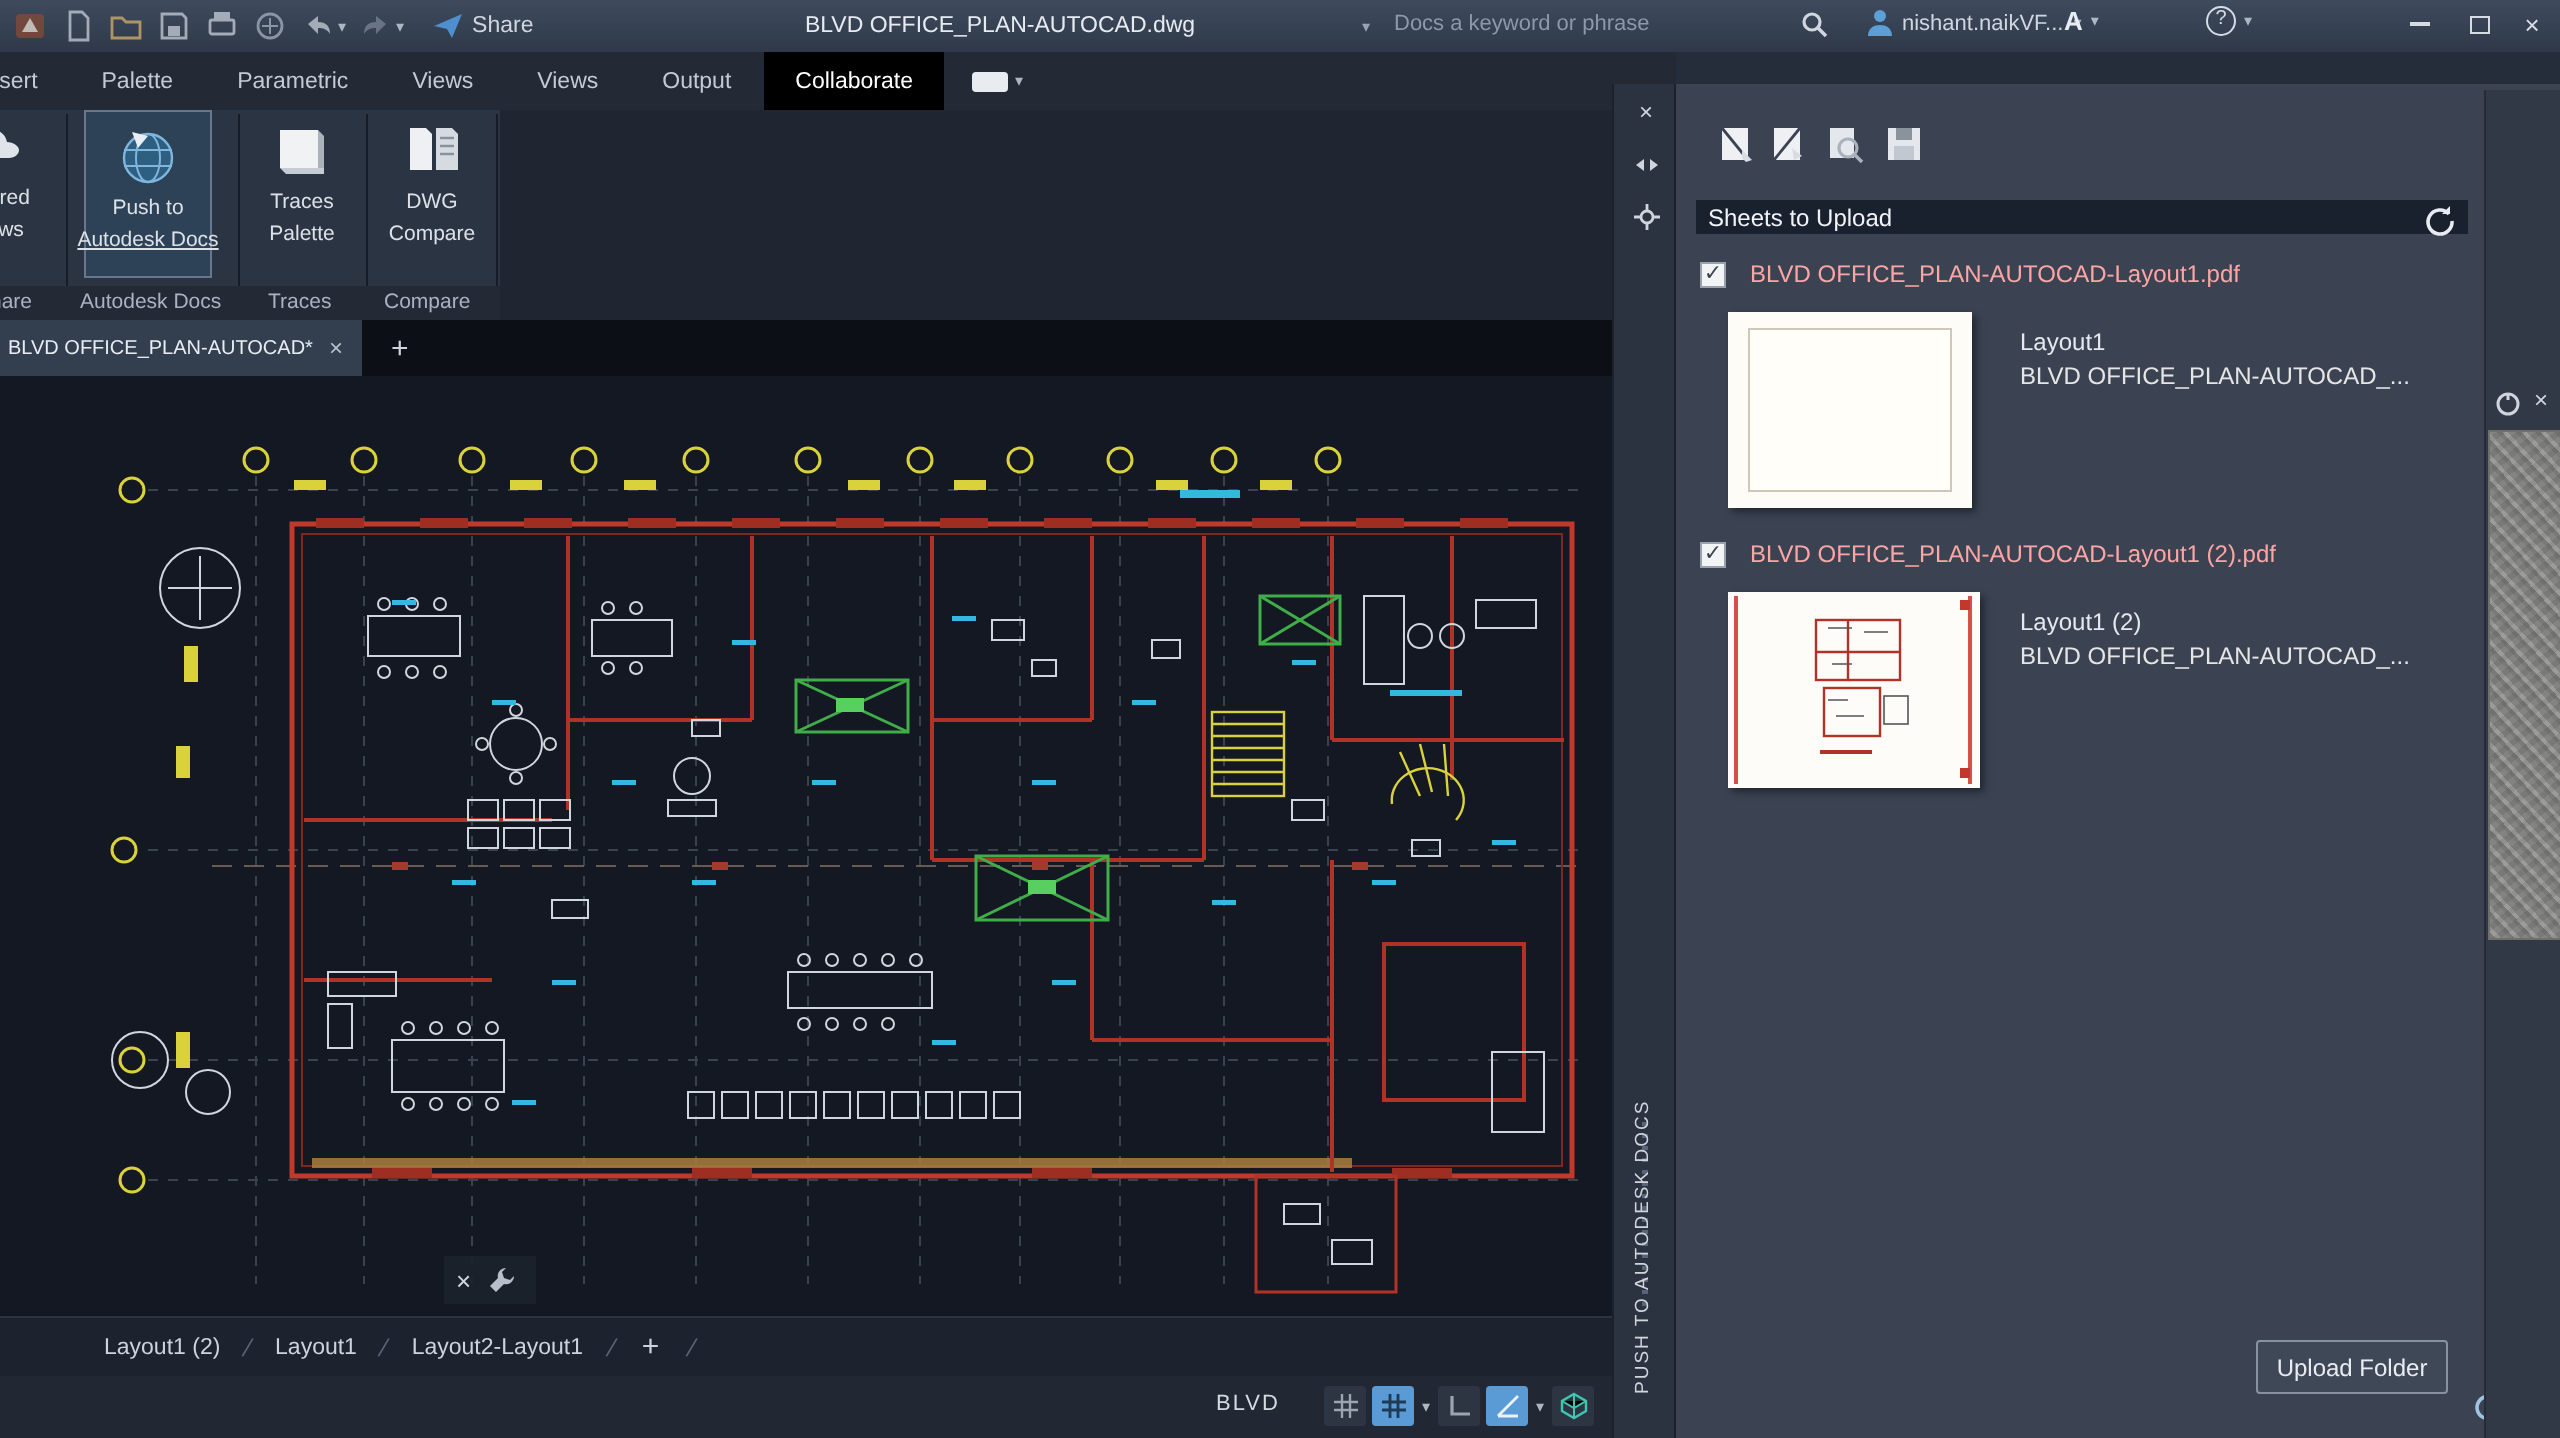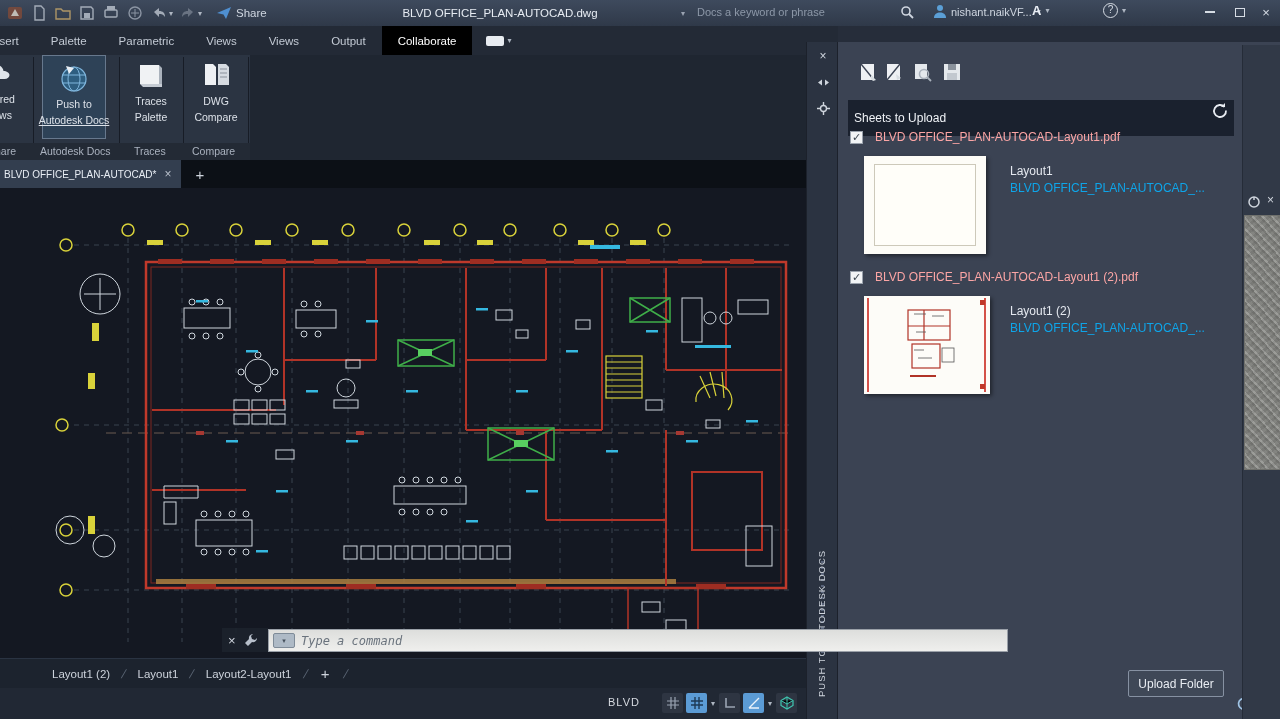--- a/index.html
+++ b/index.html
@@ -102,34 +102,34 @@
   #pstrip-grip{position:absolute;left:14px;top:515px;width:3px;height:100px;
     background:repeating-linear-gradient(#2b3341 0 4px,#59647a 4px 6px)}
   #pstrip-title{position:absolute;left:9px;top:460px;height:195px;
     writing-mode:vertical-rl;transform:rotate(180deg);
     font-size:9.5px;letter-spacing:1px;color:#cfd5dd;white-space:nowrap}
 
   
   #rightbg{left:838px;top:26px;width:442px;height:693px;background:#3b4353}
   #rightbg-top{position:absolute;left:0;top:0;width:442px;height:16px;background:#262d3a}
   .ptool{position:absolute;top:36px;width:22px;height:22px}
-  #sheets-header{position:absolute;left:10px;top:74px;width:386px;height:36px;background:#1a212e;
+  #sheets-header{position:absolute;left:10px;top:74px;width:386px;height:17px;background:#1a212e;
     display:flex;align-items:center;padding:0 6px}
   #sheets-header-label{font-size:12px;color:#f0f3f7}
   #sheets-refresh{position:absolute;right:6px;top:2px}
   .sheet-row{position:absolute;left:12px;display:flex;align-items:center;gap:12px}
   .cb{width:13px;height:13px;background:#f2f4f6;border:1px solid #9aa2ad;
     font-size:11px;line-height:11px;color:#3c4650;text-align:center}
   .sheet-name{font-size:12px;color:#fca5a5;white-space:nowrap}
   .thumb{position:absolute;background:#fdfcf7;box-shadow:2px 2px 4px rgba(0,0,0,.45)}
   #thumb1{left:26px;top:130px;width:122px;height:98px}
   #thumb1 .inner{position:absolute;left:10px;top:8px;right:10px;bottom:8px;border:1px solid #cdc9ba;background:#fffef9}
   #thumb2{left:26px;top:270px;width:126px;height:98px}
   .cap1{position:absolute;font-size:12px;color:#e4e8ef;white-space:nowrap}
-  .cap2{position:absolute;font-size:12px;color:#0ea5e9;white-space:nowrap;max-width:220px;overflow:hidden}
+  .cap2{position:absolute;font-size:12px;color:#e5e5e5;white-space:nowrap;max-width:220px;overflow:hidden}
   #select-folder{position:absolute;left:290px;top:644px;width:96px;height:27px;
     border:1px solid #8691a2;border-radius:2px;display:flex;align-items:center;justify-content:center;
     font-size:12px;color:#e8ecf2;background:#3f4857}
   #br-menu{position:absolute;left:420px;top:664px;font-size:19px;color:#cfd5dd}
   #br-restore{position:absolute;left:398px;top:670px}
 
   
   #edgestrip{left:1242px;top:45px;width:38px;height:674px;background:#313947;border-left:1px solid #252c38}
   #edge-pin{position:absolute;left:4px;top:150px}
   #edge-close{position:absolute;left:24px;top:148px;font-size:12px;color:#cfd5dd}
@@ -528,24 +528,20 @@
       </g>
     </svg>
   </div>
 
   <div id="cmdbar-left" class="abs">
     <span id="cmd-close">×</span>
     <svg width="14" height="14" viewBox="0 0 14 14">
       <path d="M9 1a4 4 0 0 0-4 5L1 10l3 3 4-4a4 4 0 0 0 5-4l-2 2-3-1-1-3z" fill="#b7bfca"></path>
       </svg>
   </div>
-  <div id="cmdbar" class="abs">
-    <span id="cmd-chip">▾</span>
-    <input id="cmd-input" placeholder="Type a command" style="">
-  </div>
 
   <div id="layoutbar" class="abs">
     <span class="ltab">Layout1 (2)</span>
     <span class="lsep">/</span>
     <span class="ltab">Layout1</span>
     <span class="lsep">/</span>
     <span class="ltab">Layout2-Layout1</span>
     <span class="lsep">/</span>
     <span id="layout-plus">+</span>
     <span class="lsep">/</span>

